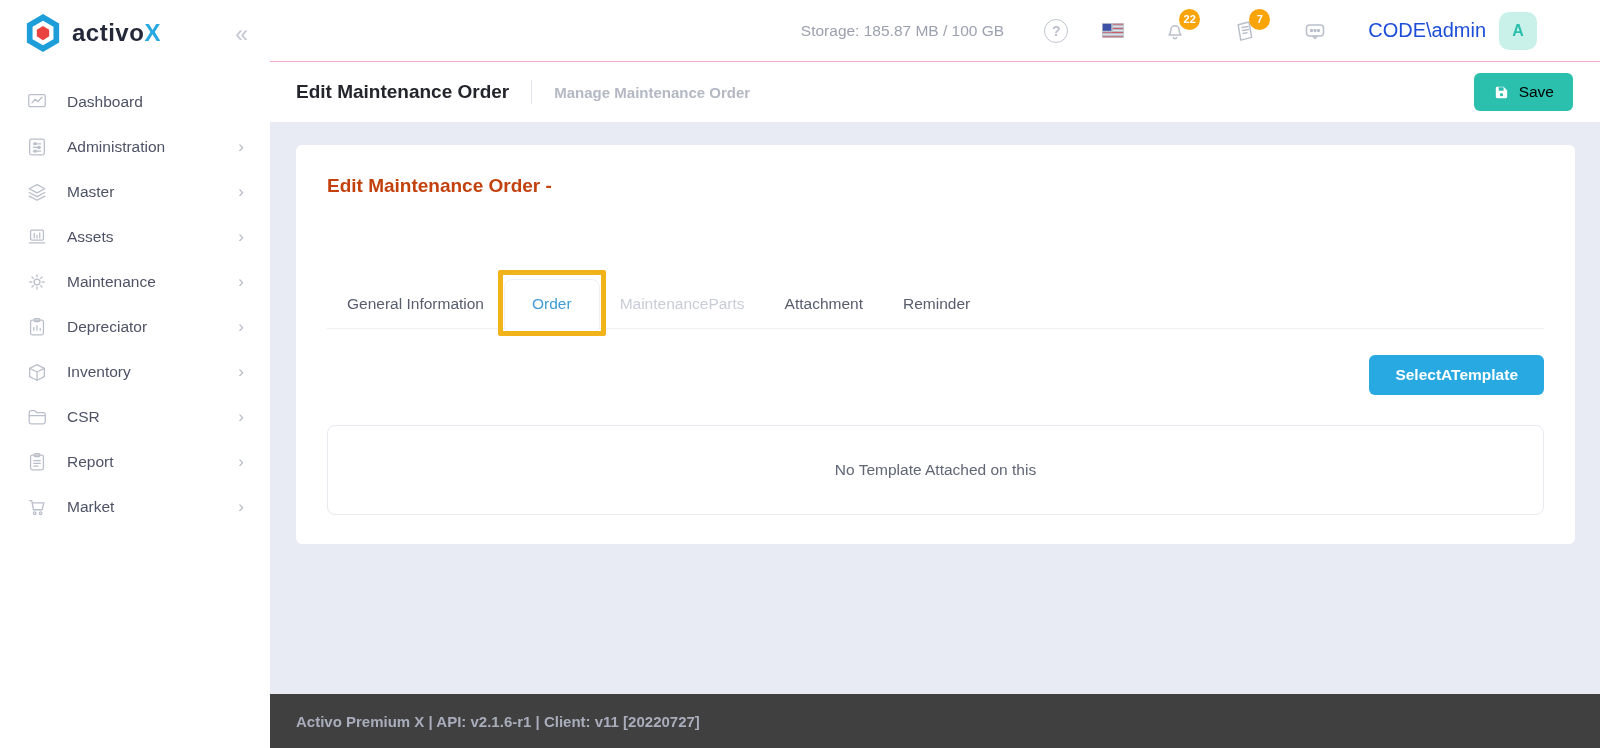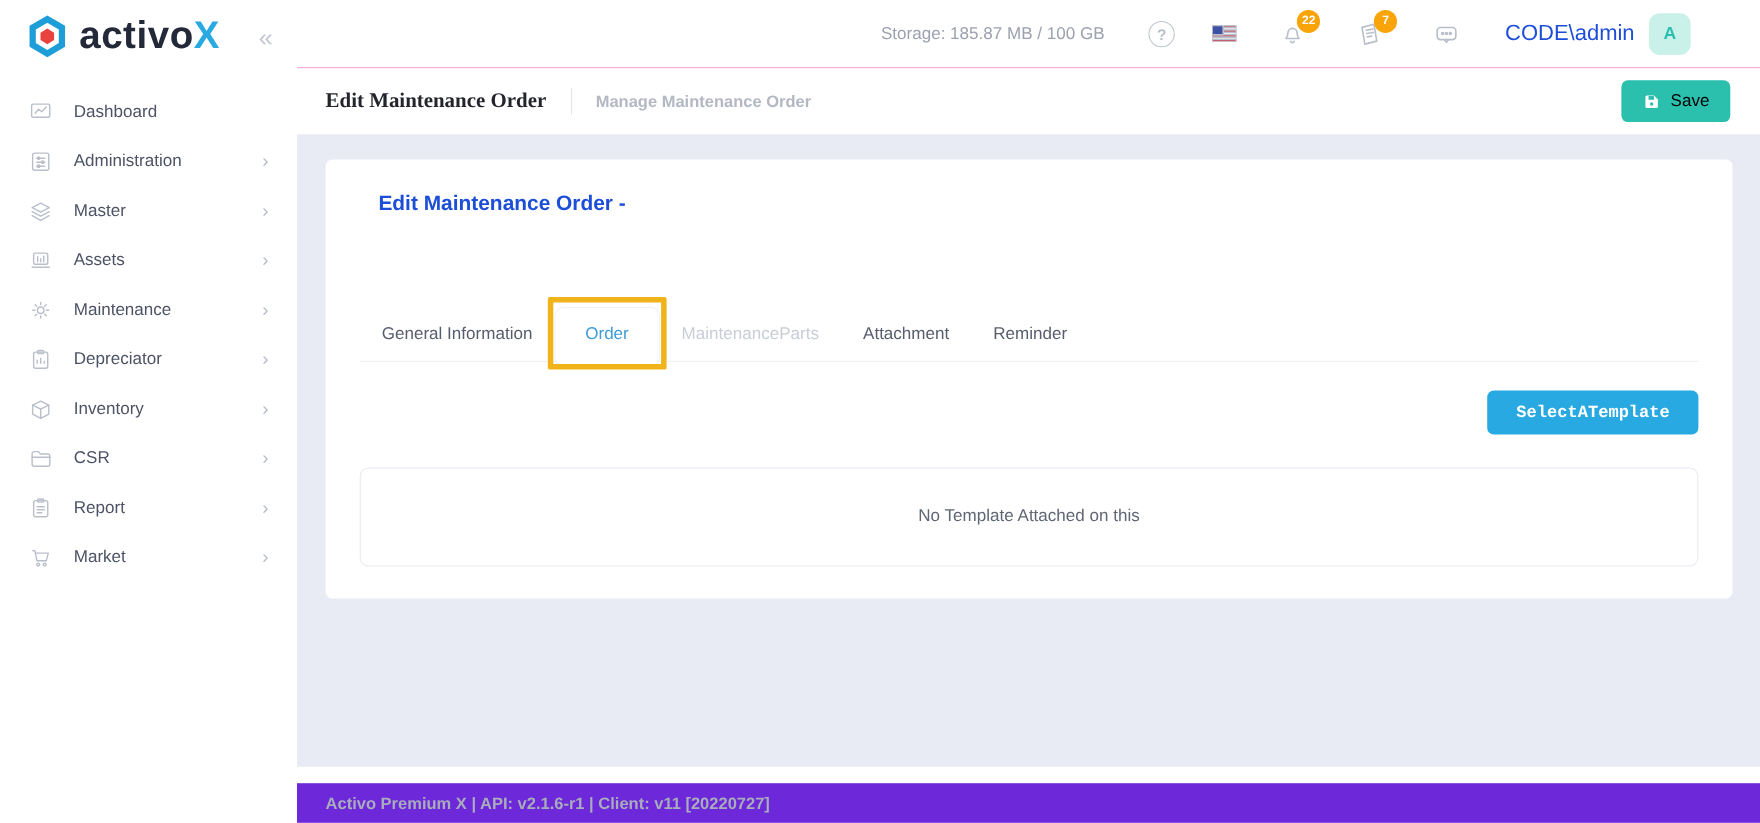--- a/index.html
+++ b/index.html
@@ -3,21 +3,21 @@
 <meta charset="utf-8">
 <style>
   * { margin:0; padding:0; box-sizing:border-box; }
   html,body { width:1600px; height:748px; overflow:hidden; background:#fff;
               font-family:"Liberation Sans", sans-serif; }
 
   
   .sidebar { position:absolute; left:0; top:0; width:270px; height:748px; background:#fff; z-index:20; }
   .logo-row { display:flex; align-items:center; padding:13px 22px 0 24px; }
   .logo-mark { width:38px; height:40px; flex:0 0 auto; }
-  .brand { margin-left:10px; font-size:35px; font-weight:700; color:#242939; letter-spacing:.5px; }
+  .brand { margin-left:10px; font-size:24px; font-weight:700; color:#242939; letter-spacing:.5px; }
   .brand .x { color:#29a9e1; }
   .collapse-btn { margin-left:auto; color:#c2c7d1; font-size:23px; cursor:pointer; line-height:1; padding-top:2px; }
   .nav { margin-top:26px; }
   .nav-item { display:flex; align-items:center; height:45px; padding:0 26px; color:#4d5365;
               font-size:15.5px; cursor:pointer; }
   .nav-item .nicon { width:22px; height:22px; margin-right:19px; flex:0 0 auto; }
   .nav-item svg { stroke:#b9bfca; fill:none; stroke-width:1.4; stroke-linecap:round; stroke-linejoin:round; }
   .nav-chevron { margin-left:auto; color:#b6bcc8; font-size:17px; line-height:1; }
 
   
@@ -36,51 +36,51 @@
   .badge { position:absolute; top:-9px; right:-12px; min-width:21px; height:21px; padding:0 4px;
            background:#f9a408; border-radius:50%; color:#fff; font-size:11px; font-weight:700;
            display:flex; align-items:center; justify-content:center; }
   .username { color:#1d4ed8; font-size:20px; font-weight:400; margin-right:13px; cursor:pointer; }
   .avatar { width:38px; height:38px; border-radius:10px; background:#c9f1e9; color:#2bbfae;
             font-size:16px; font-weight:700; display:flex; align-items:center; justify-content:center; cursor:pointer; }
 
   
   .subheader { position:absolute; left:270px; top:62px; width:1330px; height:60px; background:#fff;
                display:flex; align-items:center; padding:0 27px 0 26px; z-index:9; }
-  .page-title { font-size:19px; font-weight:700; color:#23242c;font-family:Liberation Serif, serif; }
+  .page-title { font-size:19px; font-weight:700; color:#23242c; }
   .ph-divider { width:1px; height:24px; background:#e3e5ec; margin:0 22px; }
   .breadcrumb { font-size:15px; font-weight:600; color:#b3b8c3; }
   .save-btn { margin-left:auto; background:#2bbfae; color:#000000; border:none; border-radius:6px; height:38px;
               padding:0 19px; display:flex; align-items:center; gap:9px; font-size:15.5px; cursor:pointer;
               font-family:inherit; }
   .save-btn svg { stroke:#fff; fill:none; stroke-width:1.6; stroke-linecap:round; stroke-linejoin:round; }
 
   
   .content { position:absolute; left:270px; top:122px; width:1330px; height:575px; background:#e9ebf4; }
   .card { position:absolute; left:26px; top:23px; width:1279px; height:399px; background:#fff;
           border-radius:6px; }
-  .card-title { padding:30px 48px 0; font-size:19px; font-weight:600; color:#1d4ed8; }
+  .card-title { padding:30px 31px 0; font-size:19px; font-weight:600; color:#c2410c; }
 
   .tabs { display:flex; align-items:flex-end; margin:82px 31px 0; border-bottom:1px solid #edeff3; }
   .tab { padding:15px 20px; font-size:15.5px; color:#575d6c; cursor:pointer; white-space:nowrap; }
   .tab--disabled { color:#c8cdd7; }
   .tab--active { position:relative; color:#3f9cd7; background:#fff; border:1px solid #f0f1f5;
                  border-radius:8px; margin-bottom:-5px; padding:15px 27px 19px; z-index:2; }
   .tab-highlight { position:absolute; top:-10px; left:-7px; right:-7px; bottom:-4px;
                    border:5px solid #f0b31a; border-radius:2px; pointer-events:none; z-index:3; }
 
-  .btn-row { display:flex; justify-content:flex-end; margin:26px 31px 0;font-family:Liberation Mono, monospace; }
+  .btn-row { display:flex; justify-content:flex-end; margin:26px 31px 0; }
   .select-template-btn { background:#29a9e1; color:#fff; border:none; border-radius:6px; height:40px;
                          padding:0 26px; font-size:15.5px; font-weight:600; cursor:pointer; font-family:inherit; }
   .empty-box { margin:30px 31px 0; height:90px; border:1px solid #e8eaf0; border-radius:8px;
                display:flex; align-items:center; justify-content:center; color:#5f6674; font-size:15.5px;
                background:#fff; }
 
   
-  .footer { position:absolute; left:270px; bottom:0; width:1330px; height:36px; background:#6d28d9;
+  .footer { position:absolute; left:270px; bottom:0; width:1330px; height:54px; background:#404040;
             display:flex; align-items:center; padding-left:26px; color:#a8adbb; font-size:15px; font-weight:600; }
 </style>
 </head>
 <body>
 
 <aside class="sidebar">
   <div class="logo-row">
     <span class="logo-mark">
       <svg viewBox="0 0 40 42" width="38" height="40">
         <polygon points="20,1 37,11 37,31 20,41 3,31 3,11" fill="#1d9ed9"></polygon>

